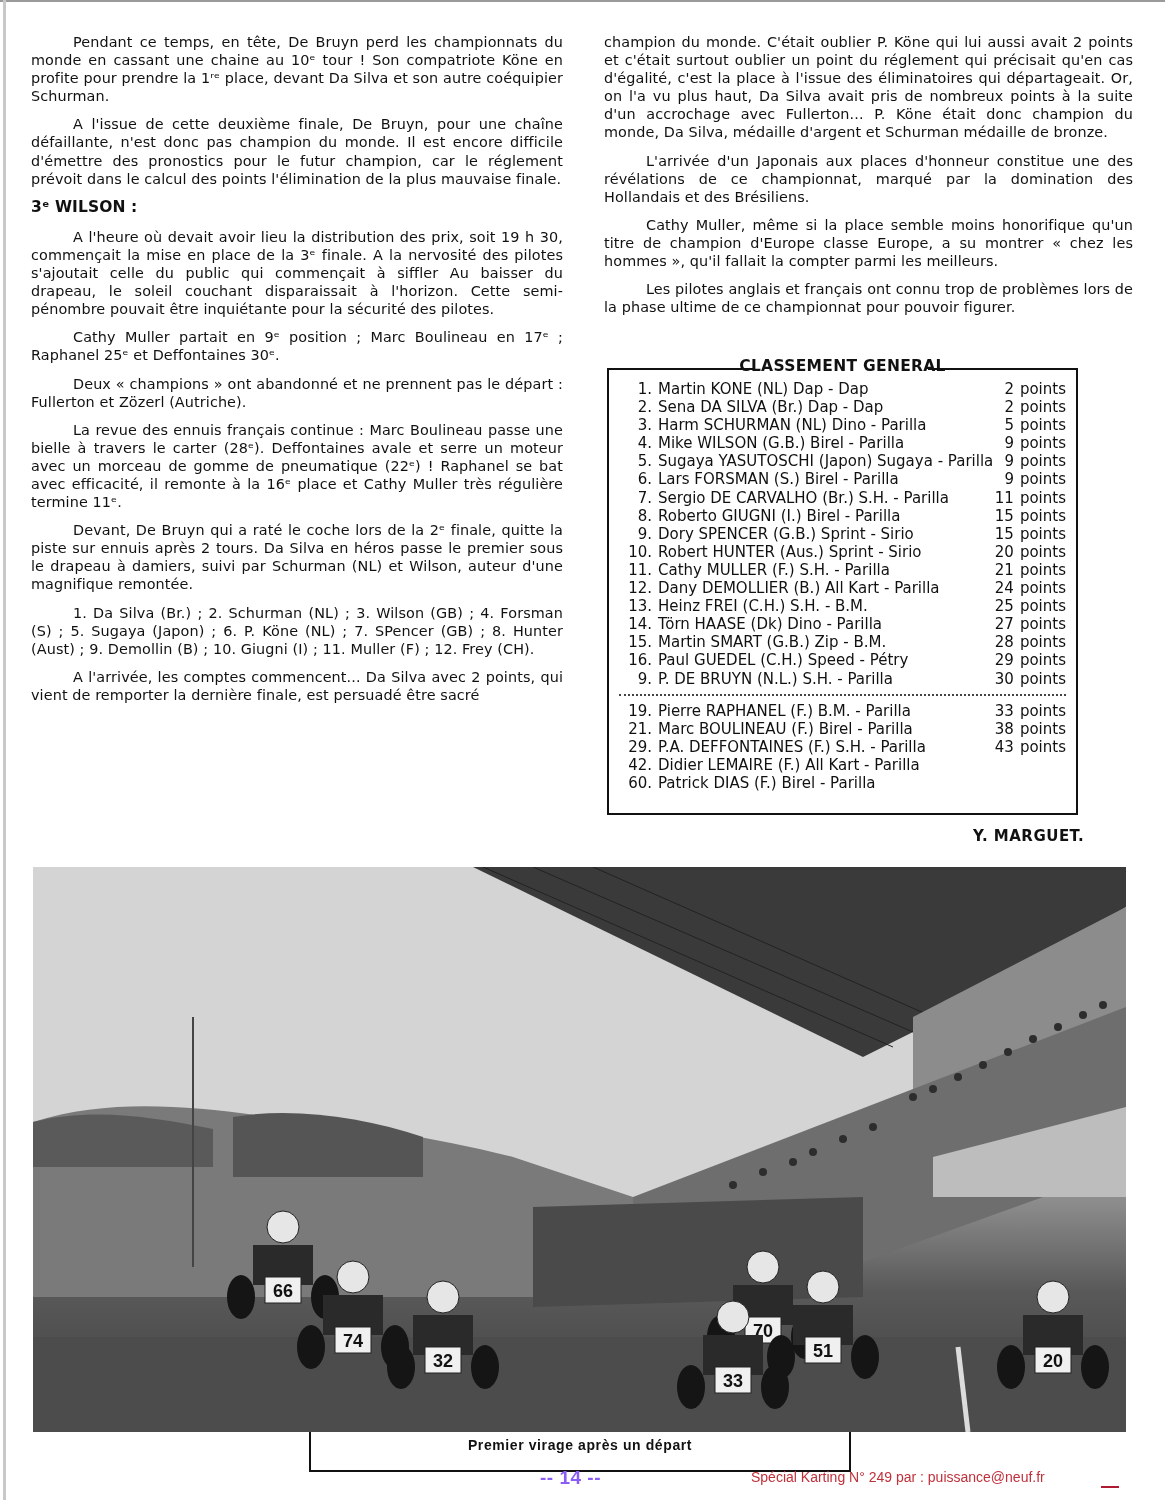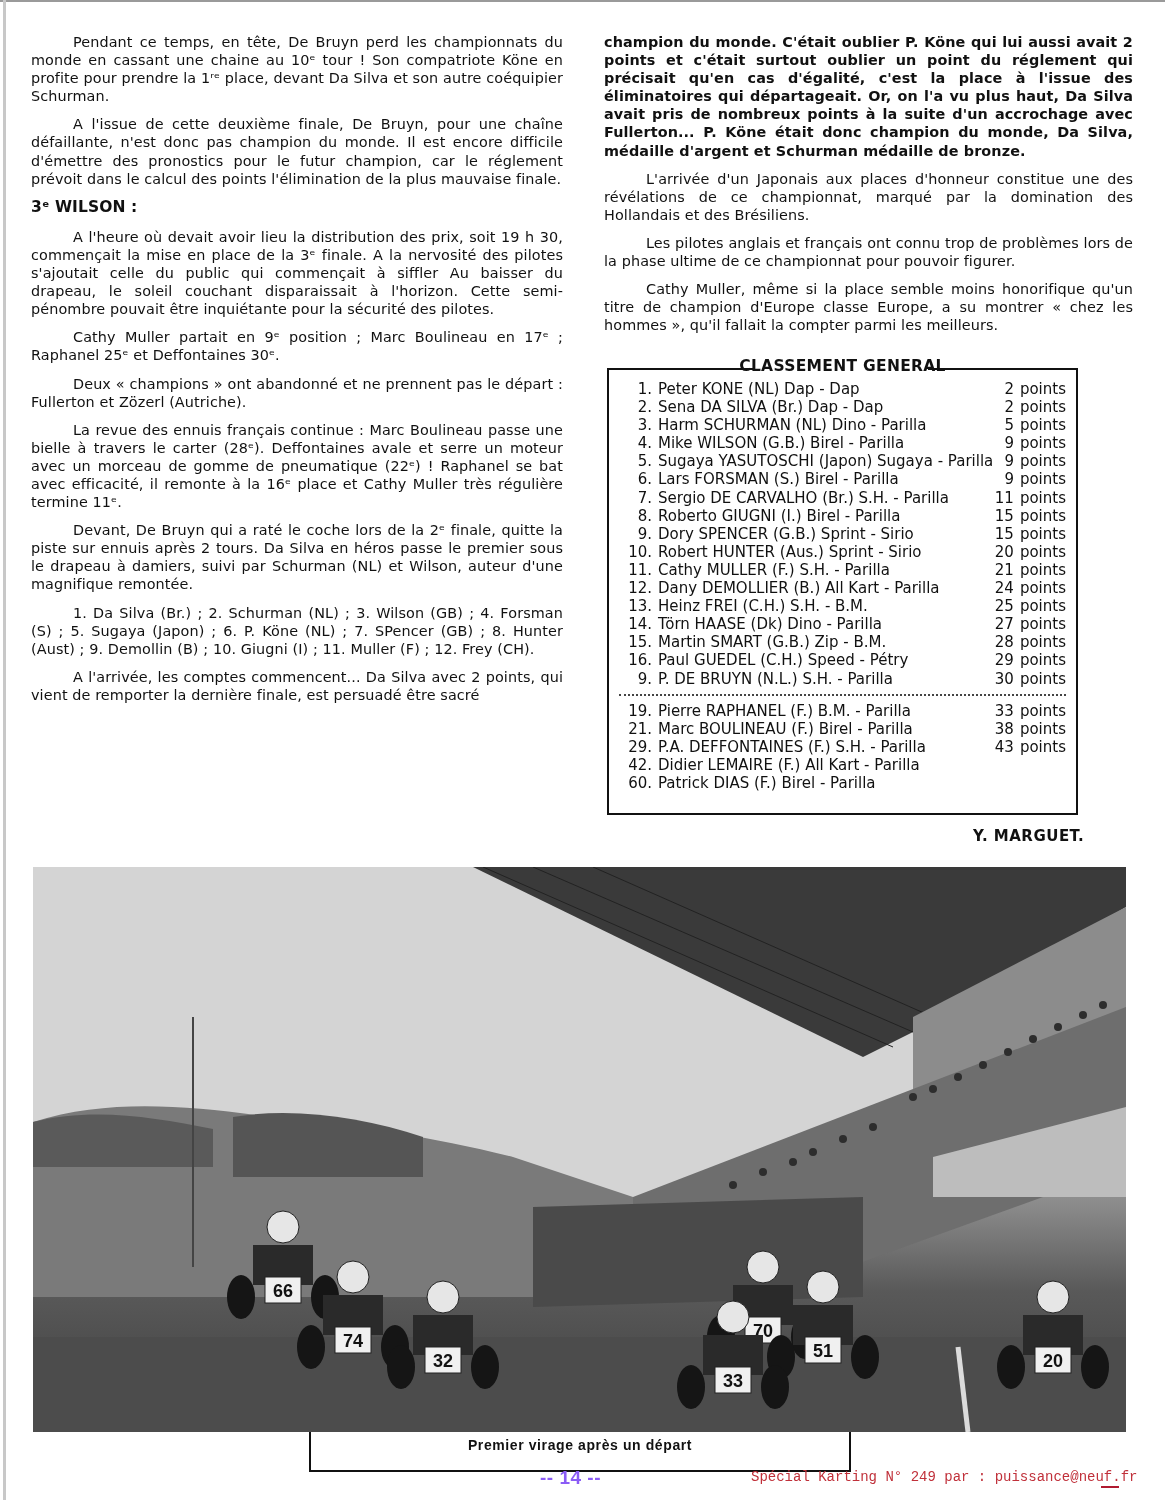--- a/index.html
+++ b/index.html
@@ -7,21 +7,21 @@
     width: 1165px; height: 1500px; position: relative; overflow: hidden;
     font-family: "DejaVu Sans", sans-serif; color: #111;
   }
   .frame-top { position: absolute; left: 0; top: 0; width: 1165px; height: 2px; background: #9a9a9a; }
   .frame-left { position: absolute; left: 3px; top: 0; width: 3px; height: 1500px; background: #c8c8c8; }
 
   .col { position: absolute; top: 33px; font-size: 14.4px; line-height: 18.1px; letter-spacing: 0.1px; }
   .col-left { left: 31px; width: 532px; }
   .col-right { left: 604px; width: 529px; }
   .col p { margin: 0 0 10px 0; text-align: justify; text-indent: 42px; }
-  .col p.noindent { text-indent: 0; font-weight: bold; }
+  .col p.noindent { text-indent: 0; }
   .col h3 { margin: 4px 0 12px 0; font-size: 15.5px; font-weight: bold; }
 
   
   .standings {
     position: absolute; left: 607px; top: 368px; width: 471px; height: 447px;
     border: 2px solid #111; border-top: none; box-sizing: border-box;
   }
   .standings .top-left { position: absolute; left: -2px; top: 0; width: 147px; height: 2px; background: #111; }
   .standings .top-right { position: absolute; right: -2px; top: 0; width: 150px; height: 2px; background: #111; }
   .standings .title {
@@ -52,21 +52,21 @@
   .caption-box span {
     display: block; text-align: center; line-height: 27px;
     font-family: "Liberation Sans", sans-serif; font-weight: bold; font-size: 14px; letter-spacing: 0.6px;
   }
   .page-num {
     position: absolute; left: 540px; top: 1467px; color: #8b5cf6;
     font-family: "Liberation Sans", sans-serif; font-weight: bold; font-size: 19px; letter-spacing: 0.5px;
   }
   .credit {
     position: absolute; left: 751px; top: 1469px; color: #c0303a;
-    font-family: Liberation Mono, monospace; font-size: 14px;
+    font-family: Liberation Sans, sans-serif; font-size: 14px;
   }
   .credit-dash { position: absolute; left: 1101px; top: 1486px; width: 18px; height: 2px; background: #b01a30; }
 </style>
 </head>
 <body>
 
 <div class="frame-top"></div>
 <div class="frame-left"></div>
 
 <div class="col col-left" id="left-col">
@@ -77,30 +77,30 @@
     <p>Cathy Muller partait en 9ᵉ position ; Marc Boulineau en 17ᵉ ; Raphanel 25ᵉ et Deffontaines 30ᵉ.</p>
     <p>Deux « champions » ont abandonné et ne prennent pas le départ : Fullerton et Zözerl (Autriche).</p>
     <p>La revue des ennuis français continue : Marc Boulineau passe une bielle à travers le carter (28ᵉ). Deffontaines avale et serre un moteur avec un morceau de gomme de pneumatique (22ᵉ) ! Raphanel se bat avec efficacité, il remonte à la 16ᵉ place et Cathy Muller très régulière termine 11ᵉ.</p>
     <p>Devant, De Bruyn qui a raté le coche lors de la 2ᵉ finale, quitte la piste sur ennuis après 2 tours. Da Silva en héros passe le premier sous le drapeau à damiers, suivi par Schurman (NL) et Wilson, auteur d'une magnifique remontée.</p>
     <p>1. Da Silva (Br.) ; 2. Schurman (NL) ; 3. Wilson (GB) ; 4. Forsman (S) ; 5. Sugaya (Japon) ; 6. P. Köne (NL) ; 7. SPencer (GB) ; 8. Hunter (Aust) ; 9. Demollin (B) ; 10. Giugni (I) ; 11. Muller (F) ; 12. Frey (CH).</p>
     <p>A l'arrivée, les comptes commencent... Da Silva avec 2 points, qui vient de remporter la dernière finale, est persuadé être sacré</p>
   </div>
 <div class="col col-right" id="right-col">
     <p class="noindent">champion du monde. C'était oublier P. Köne qui lui aussi avait 2 points et c'était surtout oublier un point du réglement qui précisait qu'en cas d'égalité, c'est la place à l'issue des éliminatoires qui départageait. Or, on l'a vu plus haut, Da Silva avait pris de nombreux points à la suite d'un accrochage avec Fullerton... P. Köne était donc champion du monde, Da Silva, médaille d'argent et Schurman médaille de bronze.</p>
     <p>L'arrivée d'un Japonais aux places d'honneur constitue une des révélations de ce championnat, marqué par la domination des Hollandais et des Brésiliens.</p>
+    <p>Cathy Muller, même si la place semble moins honorifique qu'un titre de champion d'Europe classe Europe, a su montrer « chez les hommes », qu'il fallait la compter parmi les meilleurs.</p>
     <p>Les pilotes anglais et français ont connu trop de problèmes lors de la phase ultime de ce championnat pour pouvoir figurer.</p>
-    <p>Cathy Muller, même si la place semble moins honorifique qu'un titre de champion d'Europe classe Europe, a su montrer « chez les hommes », qu'il fallait la compter parmi les meilleurs.</p>
   </div>
 
 <div class="standings">
   <div class="top-left"></div>
   <div class="top-right"></div>
   <div class="title">CLASSEMENT GENERAL</div>
   <div class="rows" id="standings-rows">
-      <div class="row"><span class="rank">1.</span><span class="entry">Peter KONE (NL) Dap - Dap</span><span class="pts"><span class="num">2</span><span>points</span></span></div>
+      <div class="row"><span class="rank">1.</span><span class="entry">Martin KONE (NL) Dap - Dap</span><span class="pts"><span class="num">2</span><span>points</span></span></div>
       <div class="row"><span class="rank">2.</span><span class="entry">Sena DA SILVA (Br.) Dap - Dap</span><span class="pts"><span class="num">2</span><span>points</span></span></div>
       <div class="row"><span class="rank">3.</span><span class="entry">Harm SCHURMAN (NL) Dino - Parilla</span><span class="pts"><span class="num">5</span><span>points</span></span></div>
       <div class="row"><span class="rank">4.</span><span class="entry">Mike WILSON (G.B.) Birel - Parilla</span><span class="pts"><span class="num">9</span><span>points</span></span></div>
       <div class="row"><span class="rank">5.</span><span class="entry">Sugaya YASUTOSCHI (Japon) Sugaya - Parilla</span><span class="pts"><span class="num">9</span><span>points</span></span></div>
       <div class="row"><span class="rank">6.</span><span class="entry">Lars FORSMAN (S.) Birel - Parilla</span><span class="pts"><span class="num">9</span><span>points</span></span></div>
       <div class="row"><span class="rank">7.</span><span class="entry">Sergio DE CARVALHO (Br.) S.H. - Parilla</span><span class="pts"><span class="num">11</span><span>points</span></span></div>
       <div class="row"><span class="rank">8.</span><span class="entry">Roberto GIUGNI (I.) Birel - Parilla</span><span class="pts"><span class="num">15</span><span>points</span></span></div>
       <div class="row"><span class="rank">9.</span><span class="entry">Dory SPENCER (G.B.) Sprint - Sirio</span><span class="pts"><span class="num">15</span><span>points</span></span></div>
       <div class="row"><span class="rank">10.</span><span class="entry">Robert HUNTER (Aus.) Sprint - Sirio</span><span class="pts"><span class="num">20</span><span>points</span></span></div>
       <div class="row"><span class="rank">11.</span><span class="entry">Cathy MULLER (F.) S.H. - Parilla</span><span class="pts"><span class="num">21</span><span>points</span></span></div>

